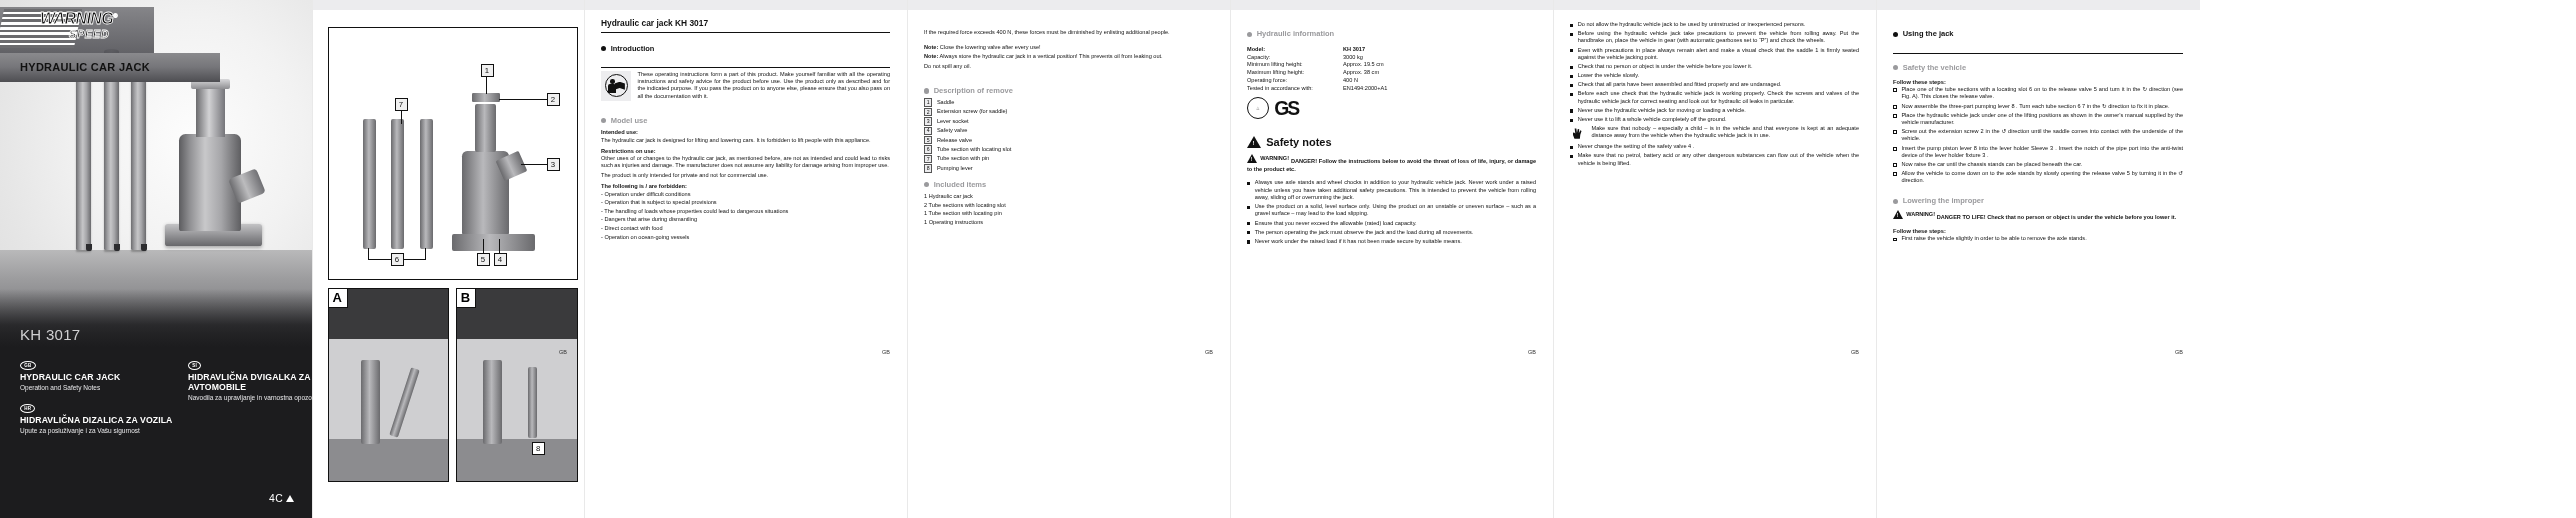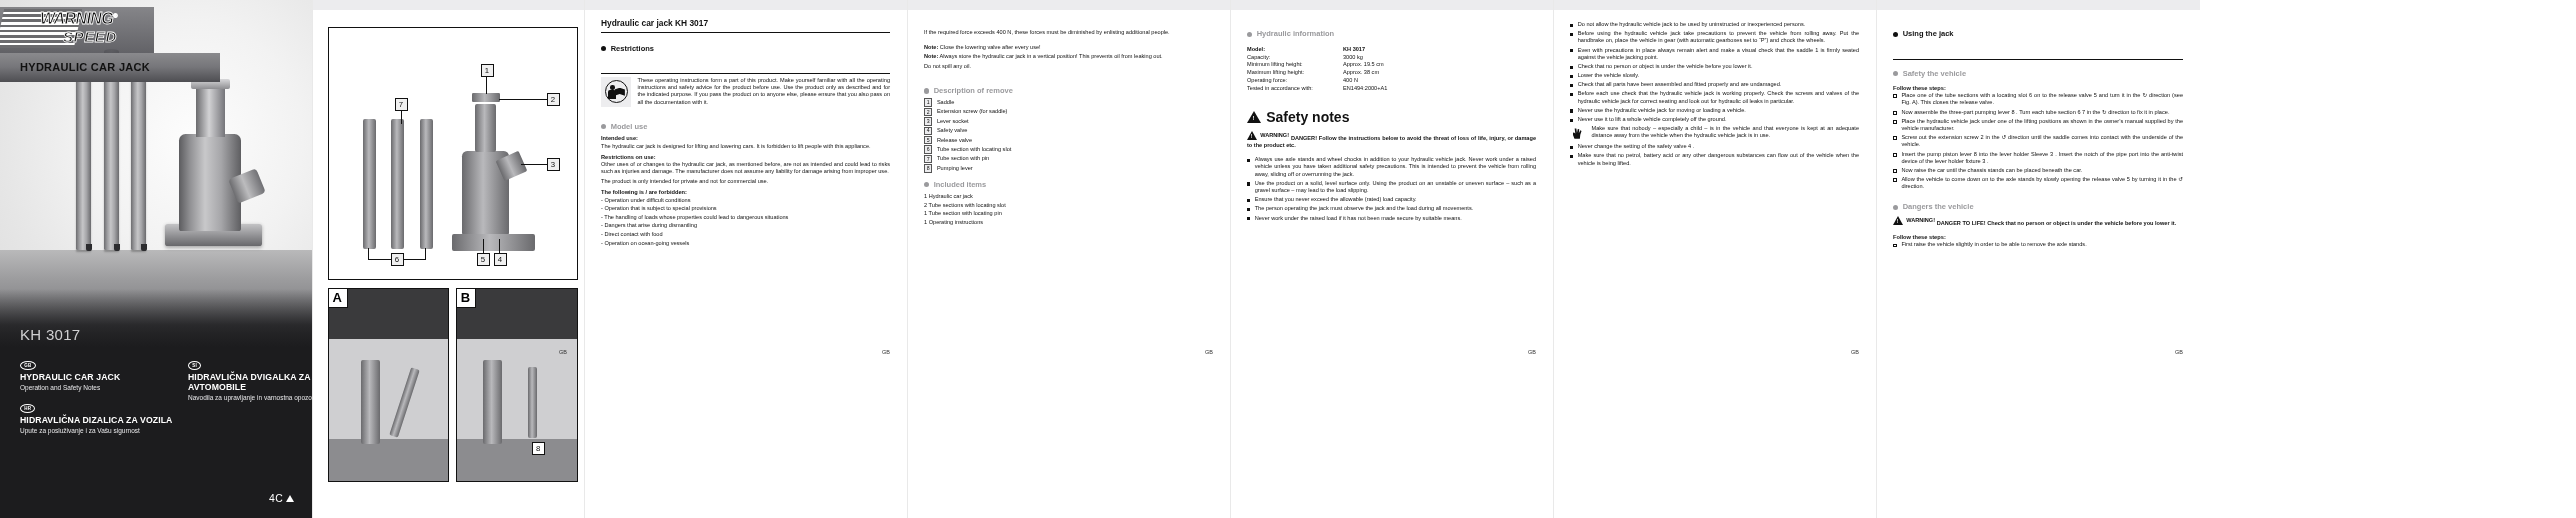--- a/index.html
+++ b/index.html
@@ -47,21 +47,21 @@
   .cover-bar { position:absolute; left:0; top:53px; width: 220px; height: 28.5px;
      background: linear-gradient(180deg,#8a8a8d 0%, #76767a 48%, #4e4e52 100%); }
   .cover-bar span { display:block; color:#111; font-weight:bold; font-size:11px; letter-spacing:0.3px; padding:7.8px 0 0 20px; }
   .logo-wrap { position:absolute; left:0; top:6.5px; width: 154px; height: 47px; }
   .logo-stripes { position:absolute; left:0; top:2.6px; width:78px; height:39px;
      background: repeating-linear-gradient(180deg,#6b6b6e 0 2.6px,#ffffff 2.6px 5.2px); transform: skewX(-12deg); }
   .logo-plate { position:absolute; left:0; top:0; width:154px; height:47px;
      background: linear-gradient(180deg,#7c7c80,#55555a); clip-path: polygon(0 0,100% 0,100% 100%,0 100%); opacity:.92;}
   .logo-text { position:absolute; left:40px; top:3.9px; color:#111; font-weight:bold; font-style:italic; }
   .logo-text .l1 { font-size:16px; letter-spacing:-0.6px; -webkit-text-stroke:0.8px #fff; }
-  .logo-text .l2 { font-size:15px; letter-spacing:0.6px; margin-left:23px; -webkit-text-stroke:0.8px #fff; }
+  .logo-text .l2 { font-size:11px; letter-spacing:0.6px; margin-left:29px; -webkit-text-stroke:0.8px #fff; }
   .logo-reg { font-size:5.8px; vertical-align:super; }
 
   .cover-langs { position: absolute; left: 0; top: 353px; width: 312px; color:#fff; }
   .lang-col { position:absolute; }
   .lang-col.a { left: 20px; top: 5.2px; width: 168px; }
   .lang-col.b { left: 20px; top: 48px; width: 194px; }
   .lang-col.c { left: 188px; top: 5.2px; width: 136px; }
   .badge { display:inline-block; border:0.9px solid #fff; border-radius:50%; font-size:4.5px; font-weight:bold;
      padding:1px 3.2px; letter-spacing:0.2px; margin-bottom:2.6px; }
   .lang-title { font-size:8.7px; font-weight:bold; line-height:1.12; letter-spacing:0.1px; }
@@ -92,21 +92,21 @@
   .dmini { position:absolute; background: linear-gradient(90deg,#6a6a6d,#b9b9bc 45%,#6a6a6d); border-radius:1.9px; }
 
   
   .panel-text { flex: 0 0 auto; width: 323px; }
   .col { font-size: 5.6px; line-height: 1.30; color:#111; }
   .col h1 { font-size: 8.4px; font-weight:bold; border-bottom:0.9px solid #111; padding-bottom:3.2px; margin-bottom:10.4px; }
   .h2 { font-size: 7.5px; font-weight:bold; display:flex; align-items:center; gap:4.5px; margin: 8.4px 0 2.6px; }
   .h2.grey { color:#9a9a9d; }
   .h2 .dot { width:5.2px; height:5.2px; border-radius:50%; background:#111; flex:0 0 5.2px; }
   .h2.grey .dot { background:#9a9a9d; }
-  .h2.ruled { border-bottom:0.8px solid #111; padding-bottom:20px; }
+  .h2.ruled { border-bottom:0.8px solid #111; padding-bottom:14px; }
   .h3 { font-weight:bold; font-size:5.7px; margin-top:3.9px; }
   p { margin: 0 0 2.6px; text-align: justify; }
   ul { list-style:none; }
   li { margin-bottom:1.3px; }
 
   .intro-row { display:flex; gap:5.2px; align-items:flex-start; }
   .icon-book { width:30px; height:30px; background:#ededef; flex:0 0 30px; display:flex; align-items:center; justify-content:center; margin-right:1.3px; }
   .icon-book .circ { width:23px; height:23px; border:1.6px solid #111; border-radius:50%; position:relative; }
   .icon-book .head { position:absolute; left:4.5px; top:3.9px; width:4.5px; height:4.5px; border-radius:50%; background:#111; }
   .icon-book .body { position:absolute; left:2.6px; top:9px; width:7.8px; height:9px; background:#111; border-radius:1.9px 1.9px 0 0; }
@@ -259,21 +259,21 @@
     <div class="pg right">GB</div>
   </div>
 
   <div class="panel panel-text">
     <div class="topband"></div>
     <div class="panel-inner col">
       <h1>Hydraulic car jack KH 3017</h1>
 
       <div class="h2 ruled">
         <span class="dot"></span>
-        <span>Restrictions</span>
+        <span>Introduction</span>
       </div>
       <div class="intro-row">
         <div class="icon-book">
           <div class="circ">
               <div class="head"></div>
               <div class="body"></div>
               <div class="bk"></div>
             </div>
         </div>
         <p>These operating instructions form a part of this product. Make yourself familiar with all the operating instructions and safety advice for the product before use. Use the product only as described and for the indicated purpose. If you pass the product on to anyone else, please ensure that you also pass on all the documentation with it.</p>
@@ -388,24 +388,28 @@
           </div>
         <div class="spec">
             <span class="k">Operating force:</span>
             <span class="v">400 N</span>
           </div>
         <div class="spec">
             <span class="k">Tested in accordance with:</span>
             <span class="v">EN1494:2000+A1</span>
           </div>
       </div>
+      <div class="marks">
+        <div class="tuv">△</div>
+        <div class="gs">GS</div>
+      </div>
 
       <div class="safety-head" style="margin-top:15.5px">
         <span class="tri-warn"></span>
-        <span style="font-size:14px;font-weight:bold">Safety notes</span>
+        <span style="font-size:11px;font-weight:bold">Safety notes</span>
       </div>
 
       <p style="margin-top:3.9px">
         <span class="warnbar">
             <span class="tri-s"></span>
             <span>WARNING!</span>
           </span>
         <b>DANGER! Follow the instructions below to avoid the threat of loss of life, injury, or damage to the product etc.</b>
       </p>
 
@@ -532,21 +536,21 @@
             <span class="txt">Now raise the car until the chassis stands can be placed beneath the car.</span>
           </div>
         <div class="bul">
             <span class="sqh"></span>
             <span class="txt">Allow the vehicle to come down on to the axle stands by slowly opening the release valve 5 by turning it in the ↺ direction.</span>
           </div>
       </div>
 
       <div class="h2 grey" style="margin-top:11.7px">
         <span class="dot"></span>
-        <span>Dangers the vehicle</span>
+        <span>Lowering the improper</span>
       </div>
       <p style="margin-top:3.9px">
         <span class="warnbar">
             <span class="tri-s"></span>
             <span>WARNING!</span>
           </span>
         <b>DANGER TO LIFE! Check that no person or object is under the vehicle before you lower it.</b>
       </p>
       <div class="h3" style="margin-top:6.5px">Follow these steps:</div>
       <div>

